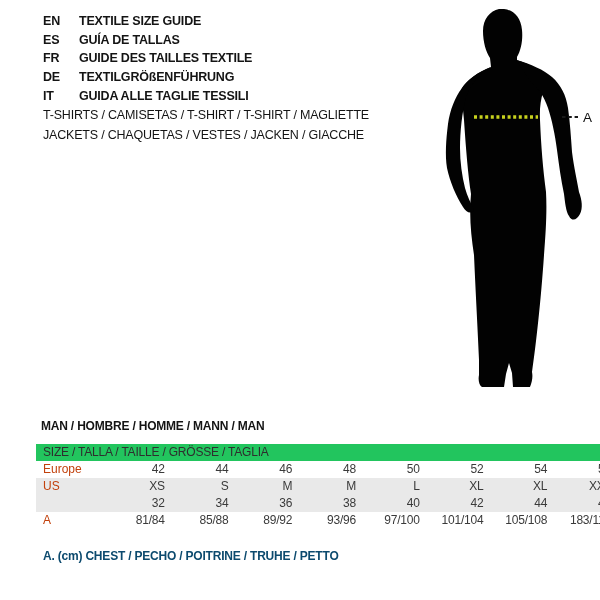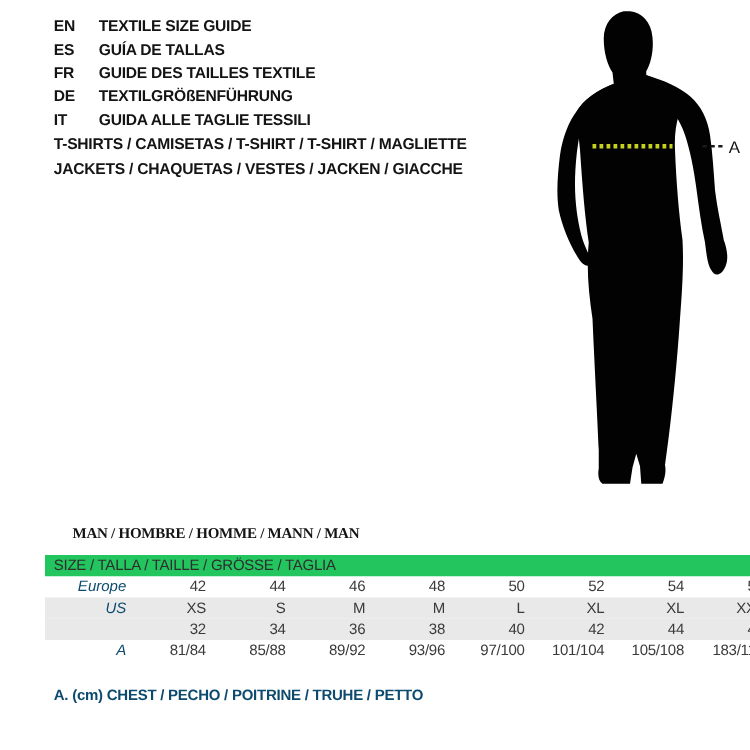--- a/index.html
+++ b/index.html
@@ -36,48 +36,47 @@
   .lang-code { width: 36px; }
   .lang-label { white-space: nowrap; }
 
   
   .categories {
     position: absolute;
     left: 22px;
     top: 106px;
   }
   .category-line {
-    font-weight: bold;
+    font-weight: normal;
     font-size: 12.5px;
     letter-spacing: -0.2px;
     line-height: 19.5px;
     white-space: nowrap;
     color: #141414;
   }
 
   
   .figure-wrap {
     position: absolute;
     left: 395px;
     top: 0;
     width: 205px;
     height: 400px;
   }
 
   
   .section-title {
     position: absolute;
-    left: 37px;
+    left: 20px;
     top: 419px;
     font-weight: bold;
     font-size: 12px;
     letter-spacing: -0.2px;
     color: #141414;
     white-space: nowrap;
-    font-family: Liberation Serif, serif;
   }
 
   
   .size-table {
     position: absolute;
     left: 15px;
     top: 444px;
     width: 575px;
     font-size: 12px;
     color: #333;
@@ -91,21 +90,21 @@
     letter-spacing: -0.2px;
   }
   .table-row {
     display: grid;
     grid-template-columns: 65px repeat(8, 1fr);
     height: 17px;
     line-height: 17px;
     align-items: center;
   }
   .table-row.stripe { background: #e9e9e9; }
-  .row-label { padding-left: 7px; text-align: right; color: #0c4a6e; font-style: italic; }
+  .row-label { padding-left: 7px; text-align: left; color: #c2410c; }
   .cell { text-align: right; color: #3a3a3a; letter-spacing: -0.2px; }
 
   
   .footnote {
     position: absolute;
     left: 22px;
     top: 549px;
     font-weight: bold;
     font-size: 12px;
     letter-spacing: -0.2px;

